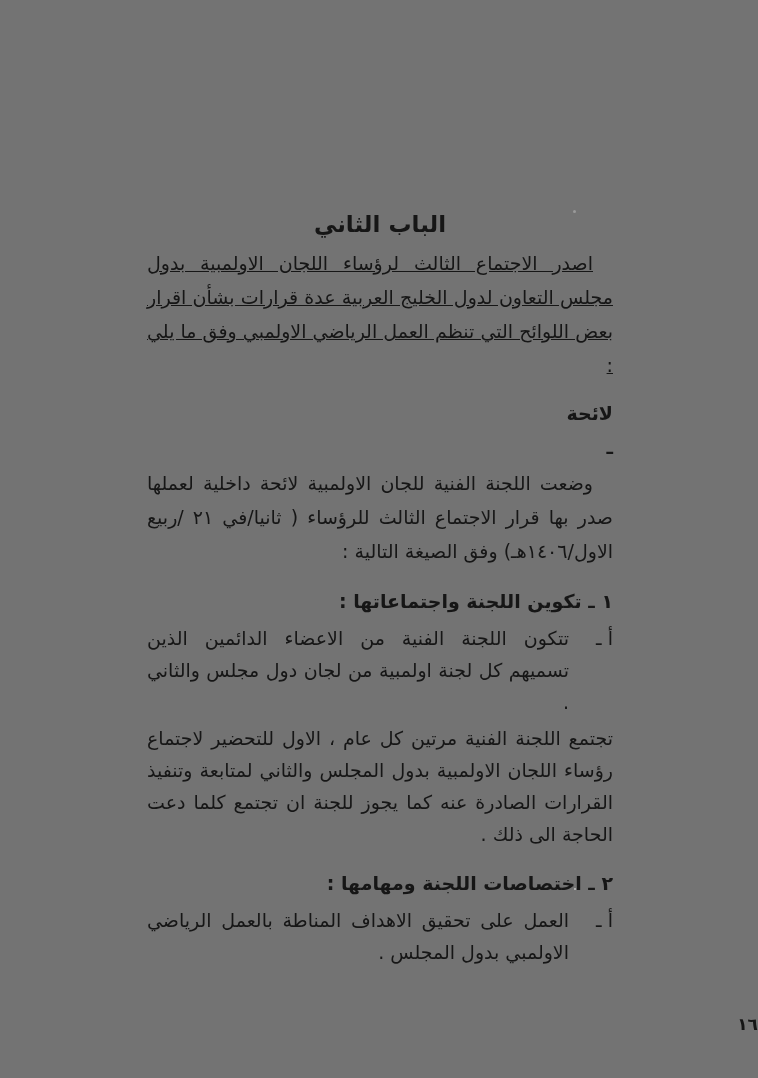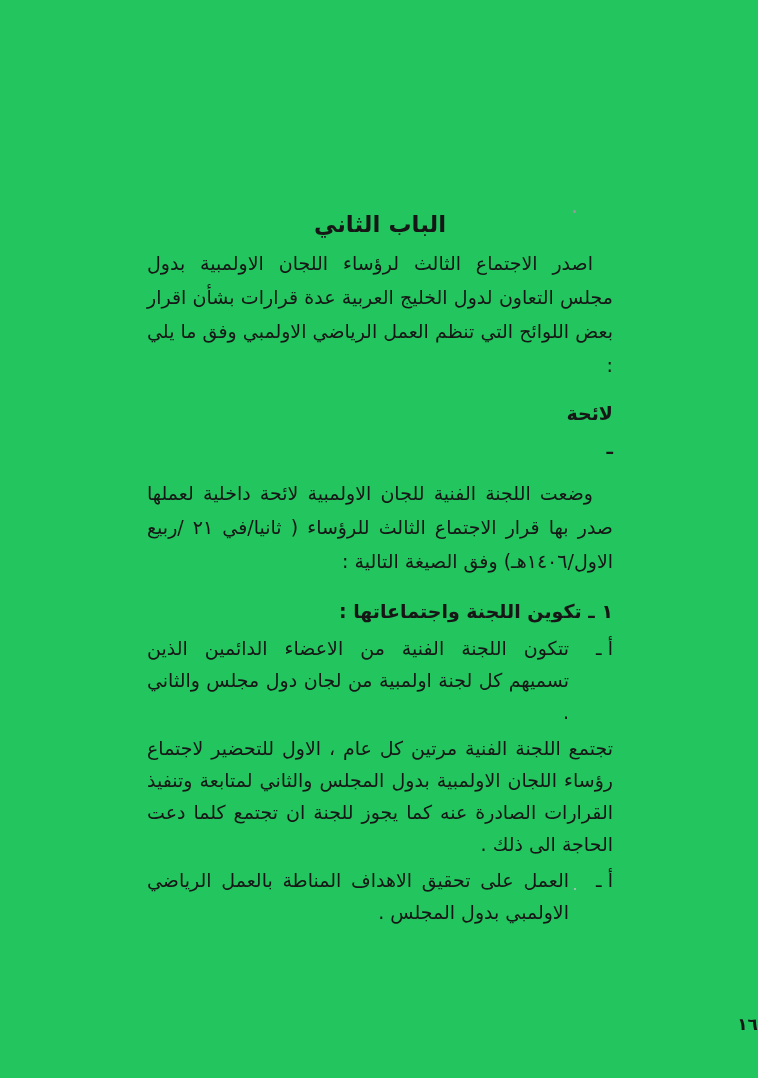--- a/index.html
+++ b/index.html
@@ -4,21 +4,21 @@
 <style>
   html, body {
     margin: 0;
     padding: 0;
     background: #ffffff;
   }
   .page {
     position: relative;
     width: 758px;
     height: 1078px;
-    background: #22c55e;
+    background: #737373;
     overflow: hidden;
     font-family: "DejaVu Sans", sans-serif;
     color: #161616;
   }
   .content {
     position: absolute;
     top: 206px;
     left: 147px;
     width: 466px;
     direction: rtl;
@@ -37,31 +37,31 @@
     line-height: 36px;
     margin: 0;
   }
   .para {
     font-size: 19px;
     line-height: 34px;
     text-align: justify;
     text-indent: 20px;
     margin: 0;
   }
-  .intro { margin-top: 3px; }
+  .intro { margin-top: 3px; text-decoration: underline; }
   .sec-heading {
     display: flex;
     font-weight: bold;
     font-size: 19px;
     line-height: 34px;
     margin: 14px 0 0 0;
   }
   .sec-heading .marker { flex: 0 0 48px; }
   .sec-heading .htext { flex: 1; text-align: justify; }
-  .sec-body { margin-top: 12px; }
+  .sec-body { margin-top: 2px; }
   .clause-heading {
     font-weight: bold;
     font-size: 19px;
     line-height: 34px;
     margin: 16px 0 0 0;
   }
   .clause-item {
     display: flex;
     font-size: 19px;
     line-height: 32px;
@@ -109,20 +109,21 @@
 
     <div class="clause-item">
       <span class="marker">أ ـ</span>
       <span class="itext">تتكون اللجنة الفنية من الاعضاء الدائمين الذين تسميهم كل لجنة اولمبية من لجان دول مجلس والثاني .</span>
     </div>
 
     <div class="clause-item">
       <span class="itext">تجتمع اللجنة الفنية مرتين كل عام ، الاول للتحضير لاجتماع رؤساء اللجان الاولمبية بدول المجلس والثاني لمتابعة وتنفيذ القرارات الصادرة عنه كما يجوز للجنة ان تجتمع كلما دعت الحاجة الى ذلك .</span>
     </div>
 
+    <div class="clause-heading">٢ ـ اختصاصات اللجنة ومهامها :</div>
 
     <div class="clause-item">
       <span class="marker">أ ـ</span>
       <span class="itext">العمل على تحقيق الاهداف المناطة بالعمل الرياضي الاولمبي بدول المجلس .</span>
     </div>
 
   </div>
 
   <div class="page-number">١٦</div>
 

